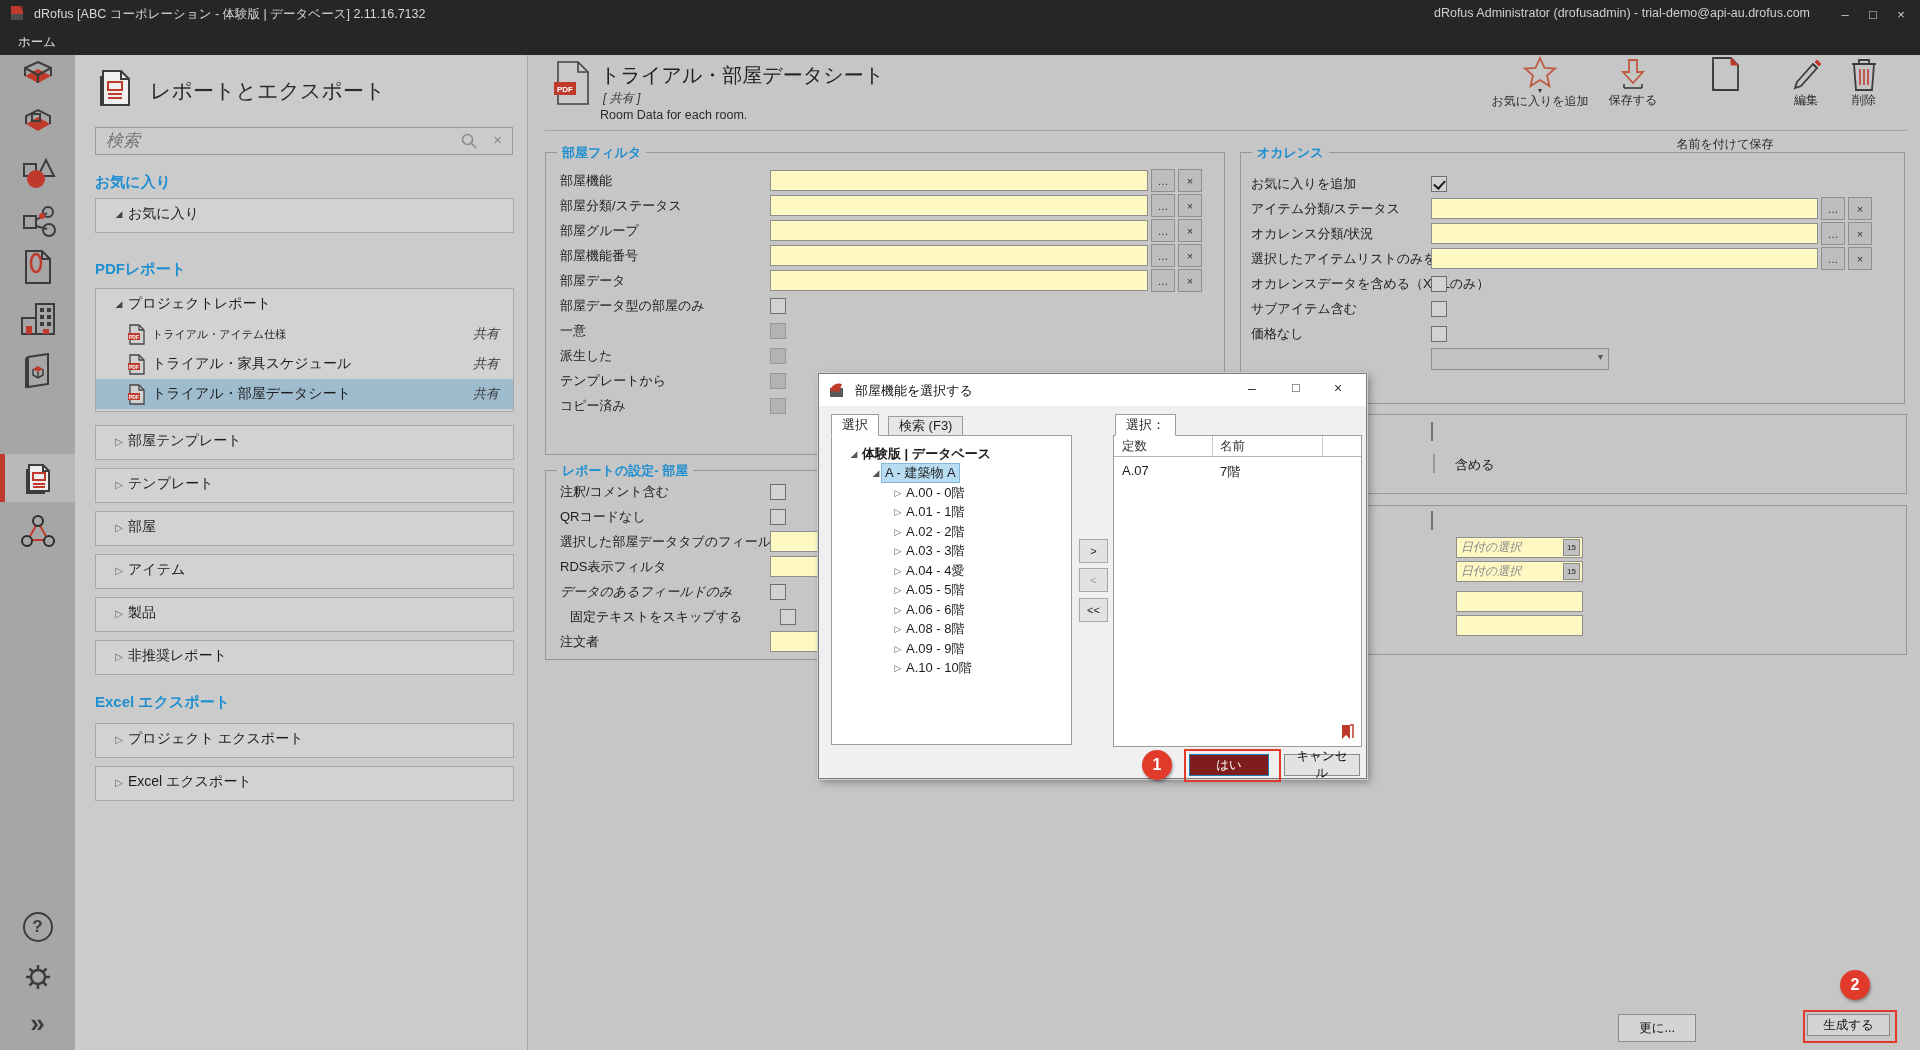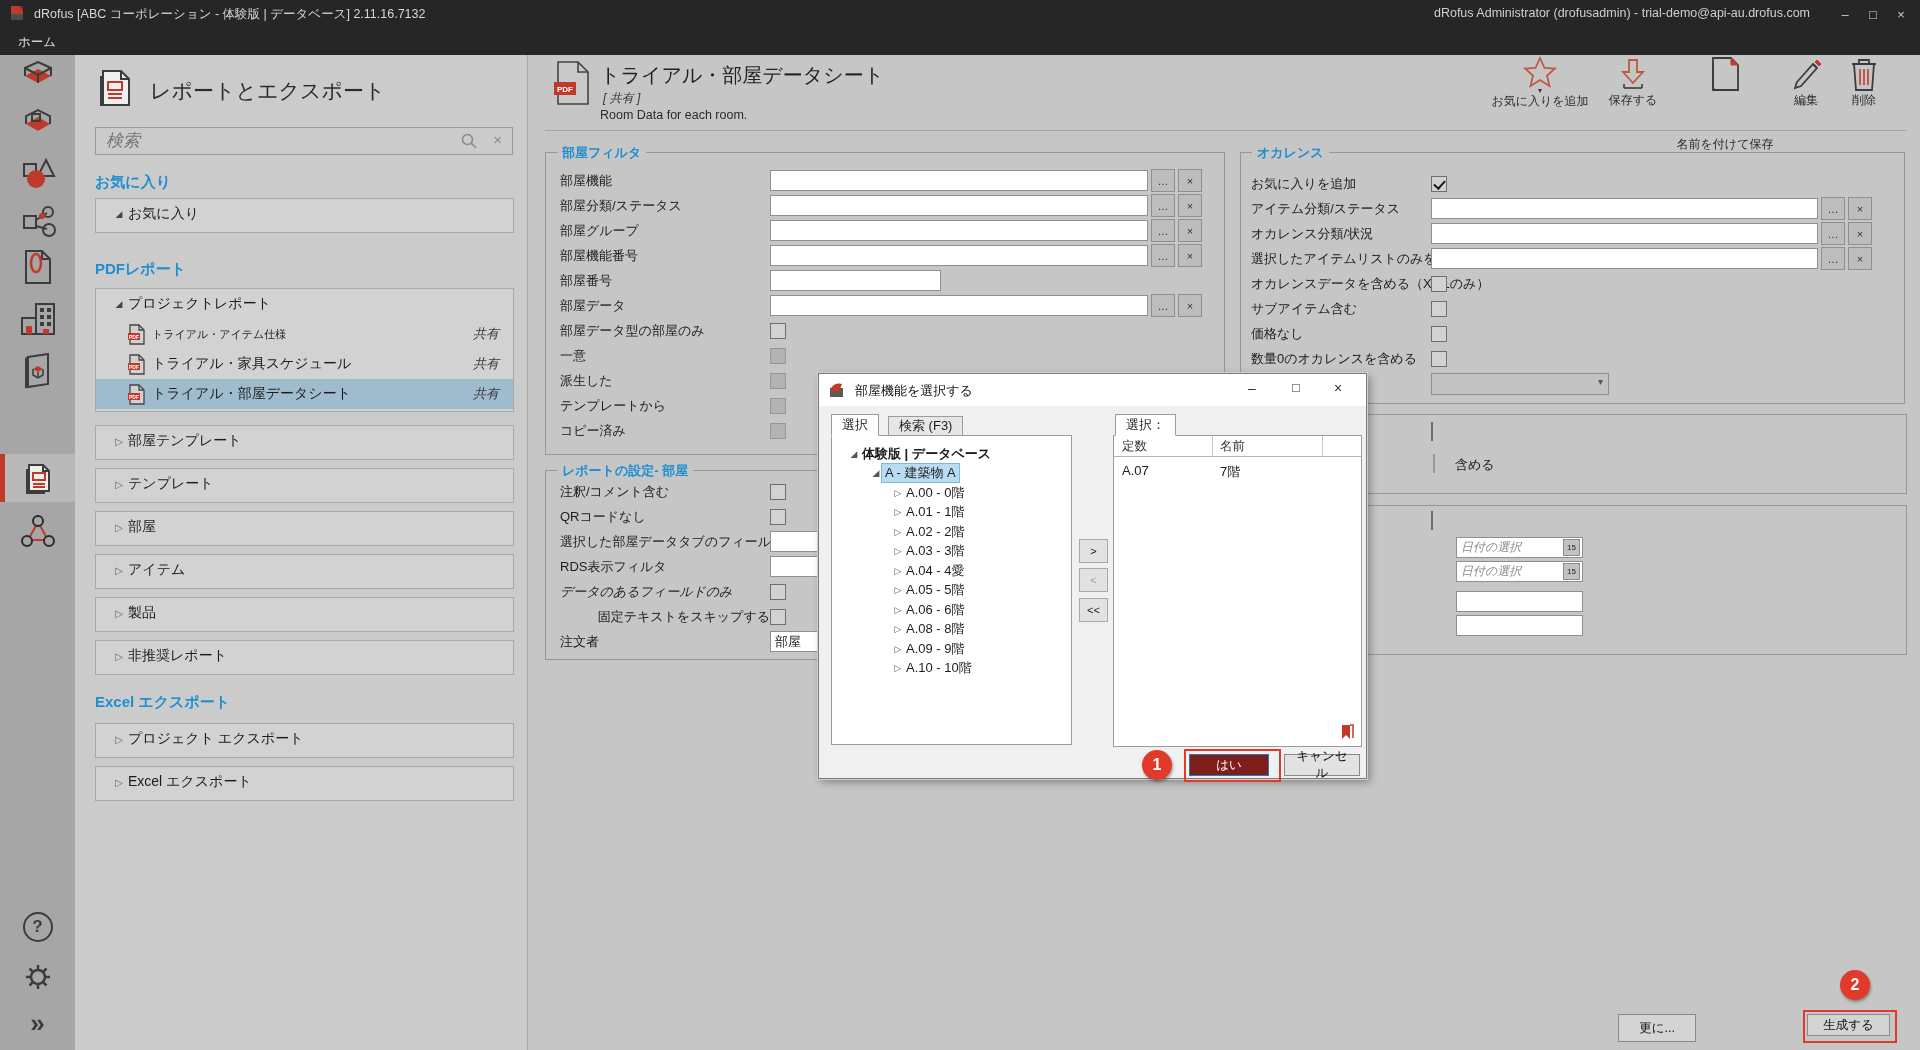--- a/index.html
+++ b/index.html
@@ -29,21 +29,21 @@
   .pitem{display:flex;align-items:center;height:30px;padding-left:56px;position:relative;}
   .pitem.sel{background:#9fbccf;}
   .badge{position:absolute;right:14px;font-style:italic;font-size:13px;color:#3a3a3a;}
   
   .hline{position:absolute;background:#a5a5a5;height:1px;}
   .toolbtn{position:absolute;top:56px;display:flex;flex-direction:column;align-items:center;font-size:12px;color:#2b2b2b;}
   .fs{position:absolute;border:1px solid #979797;}
   .fs .legend{position:absolute;top:-9px;left:11px;background:#c6c6c6;padding:0 5px;font-size:13px;font-weight:bold;color:#1e8fcf;}
   .frow{display:flex;align-items:center;height:25px;}
   .lbl{font-size:13px;color:#1c1c1c;white-space:nowrap;}
-  .input{background:#ffffff;border:1px solid #8f8f8f;height:19px;}
+  .input{background:#fef9c3;border:1px solid #8f8f8f;height:19px;justify-content:flex-end;}
   .sbtn{width:22px;height:21px;background:#bdbdbd;border:1px solid #8f8f8f;margin-left:3px;
         display:flex;align-items:center;justify-content:center;font-size:11px;color:#333;}
   .cb{width:16px;height:16px;border:1px solid #6f6f6f;background:#d2d2d2;position:relative;box-sizing:border-box;}
   .cb.dis{background:#b3b3b3;border-color:#979797;}
   .cb.on::after{content:"";position:absolute;left:4px;top:1px;width:5px;height:9px;
         border:solid #1c1c1c;border-width:0 2px 2px 0;transform:rotate(42deg);}
   .select{background:#c2c2c2;border:1px solid #8f8f8f;height:20px;position:relative;}
   .select .dd{position:absolute;right:5px;top:2px;font-size:10px;color:#555;}
   .btn{position:absolute;background:#d4d4d4;border:1px solid #8a8a8a;font-size:12.5px;color:#111;
        display:flex;align-items:center;justify-content:center;font-family:inherit;}
@@ -411,24 +411,20 @@
       <span class="sbtn">…</span>
       <span class="sbtn">×</span>
       </div>
     <div class="frow">
         <span class="lbl" style="margin-left:14px;width:210px;">部屋機能番号</span>
       <span class="input" style="width:376px;"></span>
       <span class="sbtn">…</span>
       <span class="sbtn">×</span>
       </div>
     <div class="frow">
-        <span class="lbl" style="margin-left:14px;width:210px;">部屋番号</span>
-      <span class="input" style="width:169px;"></span>
-      </div>
-    <div class="frow">
         <span class="lbl" style="margin-left:14px;width:210px;">部屋データ</span>
       <span class="input" style="width:376px;"></span>
       <span class="sbtn">…</span>
       <span class="sbtn">×</span>
       </div>
     <div class="frow">
         <span class="lbl" style="margin-left:14px;width:210px;">部屋データ型の部屋のみ</span>
       <span class="cb"></span>
       </div>
     <div class="frow">
@@ -465,21 +461,21 @@
       </div>
     <div class="frow">
         <span class="lbl" style="margin-left:14px;width:210px;">RDS表示フィルタ</span>
       <span class="input" style="width:330px;"></span>
       </div>
     <div class="frow">
         <span class="lbl" style="margin-left:14px;width:210px;font-style:italic;">データのあるフィールドのみ</span>
       <span class="cb"></span>
       </div>
     <div class="frow">
-        <span class="lbl" style="margin-left:14px;width:210px;text-align:right;">固定テキストをスキップする</span>
+        <span class="lbl" style="margin-left:24px;width:210px;">固定テキストをスキップする</span>
       <span class="cb"></span>
       </div>
     <div class="frow">
         <span class="lbl" style="margin-left:14px;width:210px;">注文者</span>
       <span class="input" style="width:130px;display:flex;align-items:center;">
           <span style="font-size:13px;padding-left:4px;">部屋</span>
         </span>
       </div>
   </div>
 
@@ -510,24 +506,20 @@
     <div class="frow">
         <span class="lbl" style="margin-left:10px;width:180px;">オカレンスデータを含める（XMLのみ）</span>
       <span class="cb"></span>
       </div>
     <div class="frow">
         <span class="lbl" style="margin-left:10px;width:180px;">サブアイテム含む</span>
       <span class="cb"></span>
       </div>
     <div class="frow">
         <span class="lbl" style="margin-left:10px;width:180px;">価格なし</span>
-      <span class="cb"></span>
-      </div>
-    <div class="frow">
-        <span class="lbl" style="margin-left:10px;width:180px;">数量0のオカレンスを含める</span>
       <span class="cb"></span>
       </div>
     <div class="frow">
         <span class="lbl" style="margin-left:10px;width:180px;"></span>
       <span class="select" style="width:176px;">
           <span class="dd">▾</span>
         </span>
       </div>
   </div>
 

